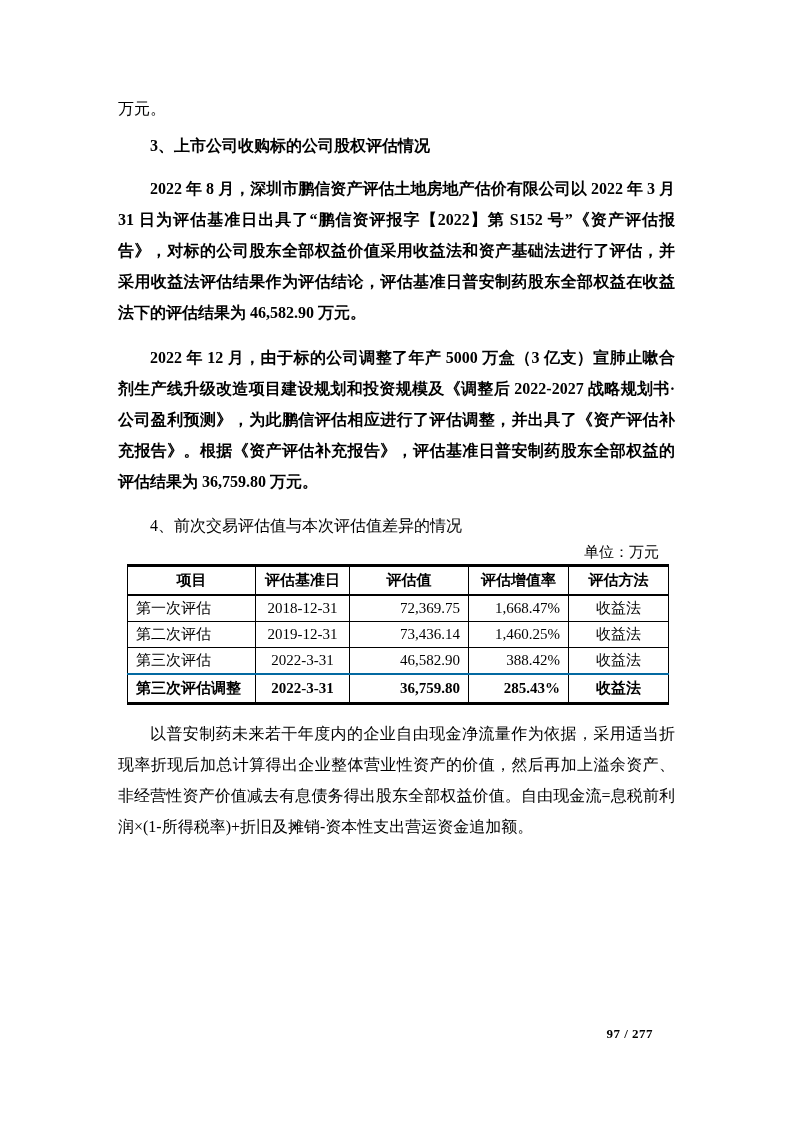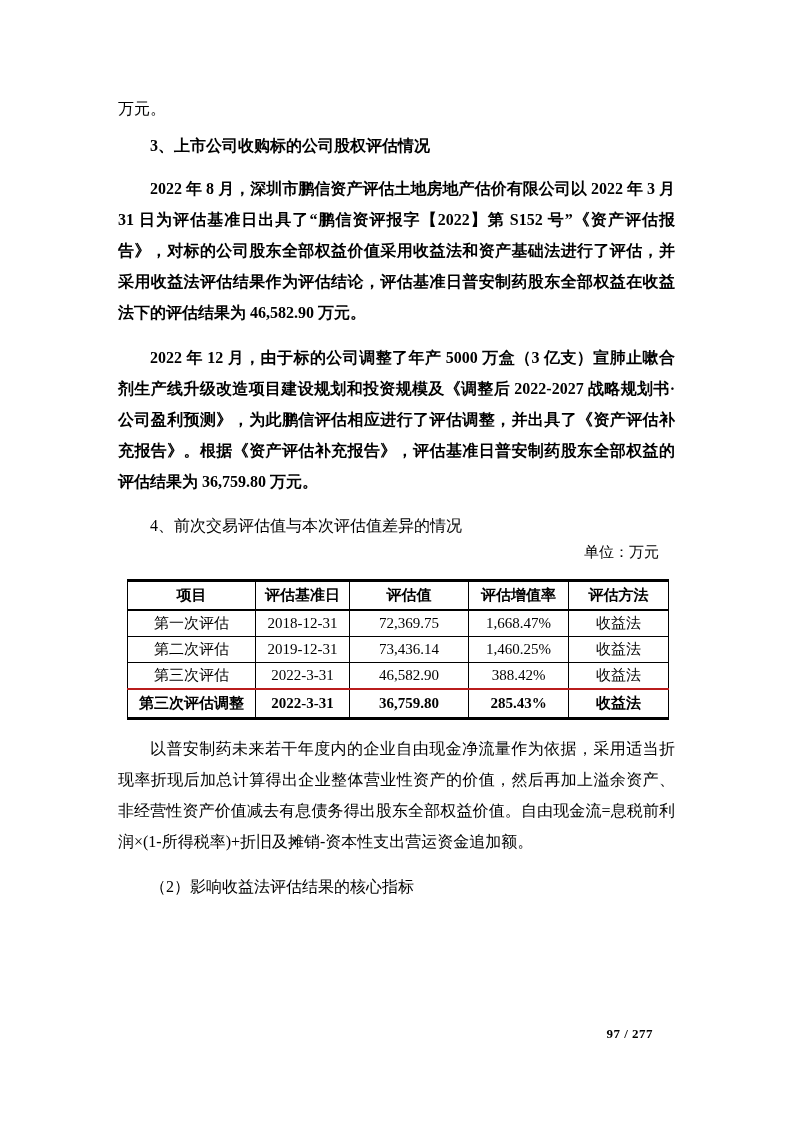--- a/index.html
+++ b/index.html
@@ -50,44 +50,43 @@
     font-size: 15px;
     line-height: 22px;
     text-align: right;
     padding-right: 16px;
     margin-top: 0;
   }
   table.valuation {
     border-collapse: collapse;
     width: 541px;
     margin-left: 9px;
-    margin-top: 16px;
+    margin-top: 1px;
     table-layout: fixed;
     border-top: 3px solid #000;
     border-bottom: 3px solid #000;
   }
   table.valuation th,
   table.valuation td {
     border: 1px solid #000;
     font-size: 15px;
     line-height: 19px;
     padding: 3px 8px;
     overflow: hidden;
     white-space: nowrap;
-    text-align: center;
   }
   table.valuation th {
     font-weight: bold;
     text-align: center;
     padding: 4px 6px;
     border-bottom: 2px solid #000;
   }
   table.valuation tr.bold-row td {
     font-weight: bold;
-    border-top: 2px solid #b91c1c;
+    border-top: 2px solid #0369a1;
     padding-top: 4px;
     padding-bottom: 4px;
   }
   .col-item   { text-align: left; }
   .col-date   { text-align: center; }
   .col-value  { text-align: right; }
   .col-rate   { text-align: right; }
   .col-method { text-align: center; }
 
   .page-number {
@@ -163,19 +162,18 @@
           <td class="col-rate">285.43%</td>
           <td class="col-method">收益法</td>
         </tr>
       </tbody>
     </table>
 
 
 
     <p class="indent mt-body">以普安制药未来若干年度内的企业自由现金净流量作为依据，采用适当折现率折现后加总计算得出企业整体营业性资产的价值，然后再加上溢余资产、非经营性资产价值减去有息债务得出股东全部权益价值。自由现金流=息税前利润×(1-所得税率)+折旧及摊销-资本性支出营运资金追加额。</p>
 
-    <p class="indent mt-sub" style="margin-top:14px;">（2）影响收益法评估结果的核心指标</p>
 
 
   </div>
 
   <div class="page-number">97 / 277</div>
 </div>
 
 </body></html>

